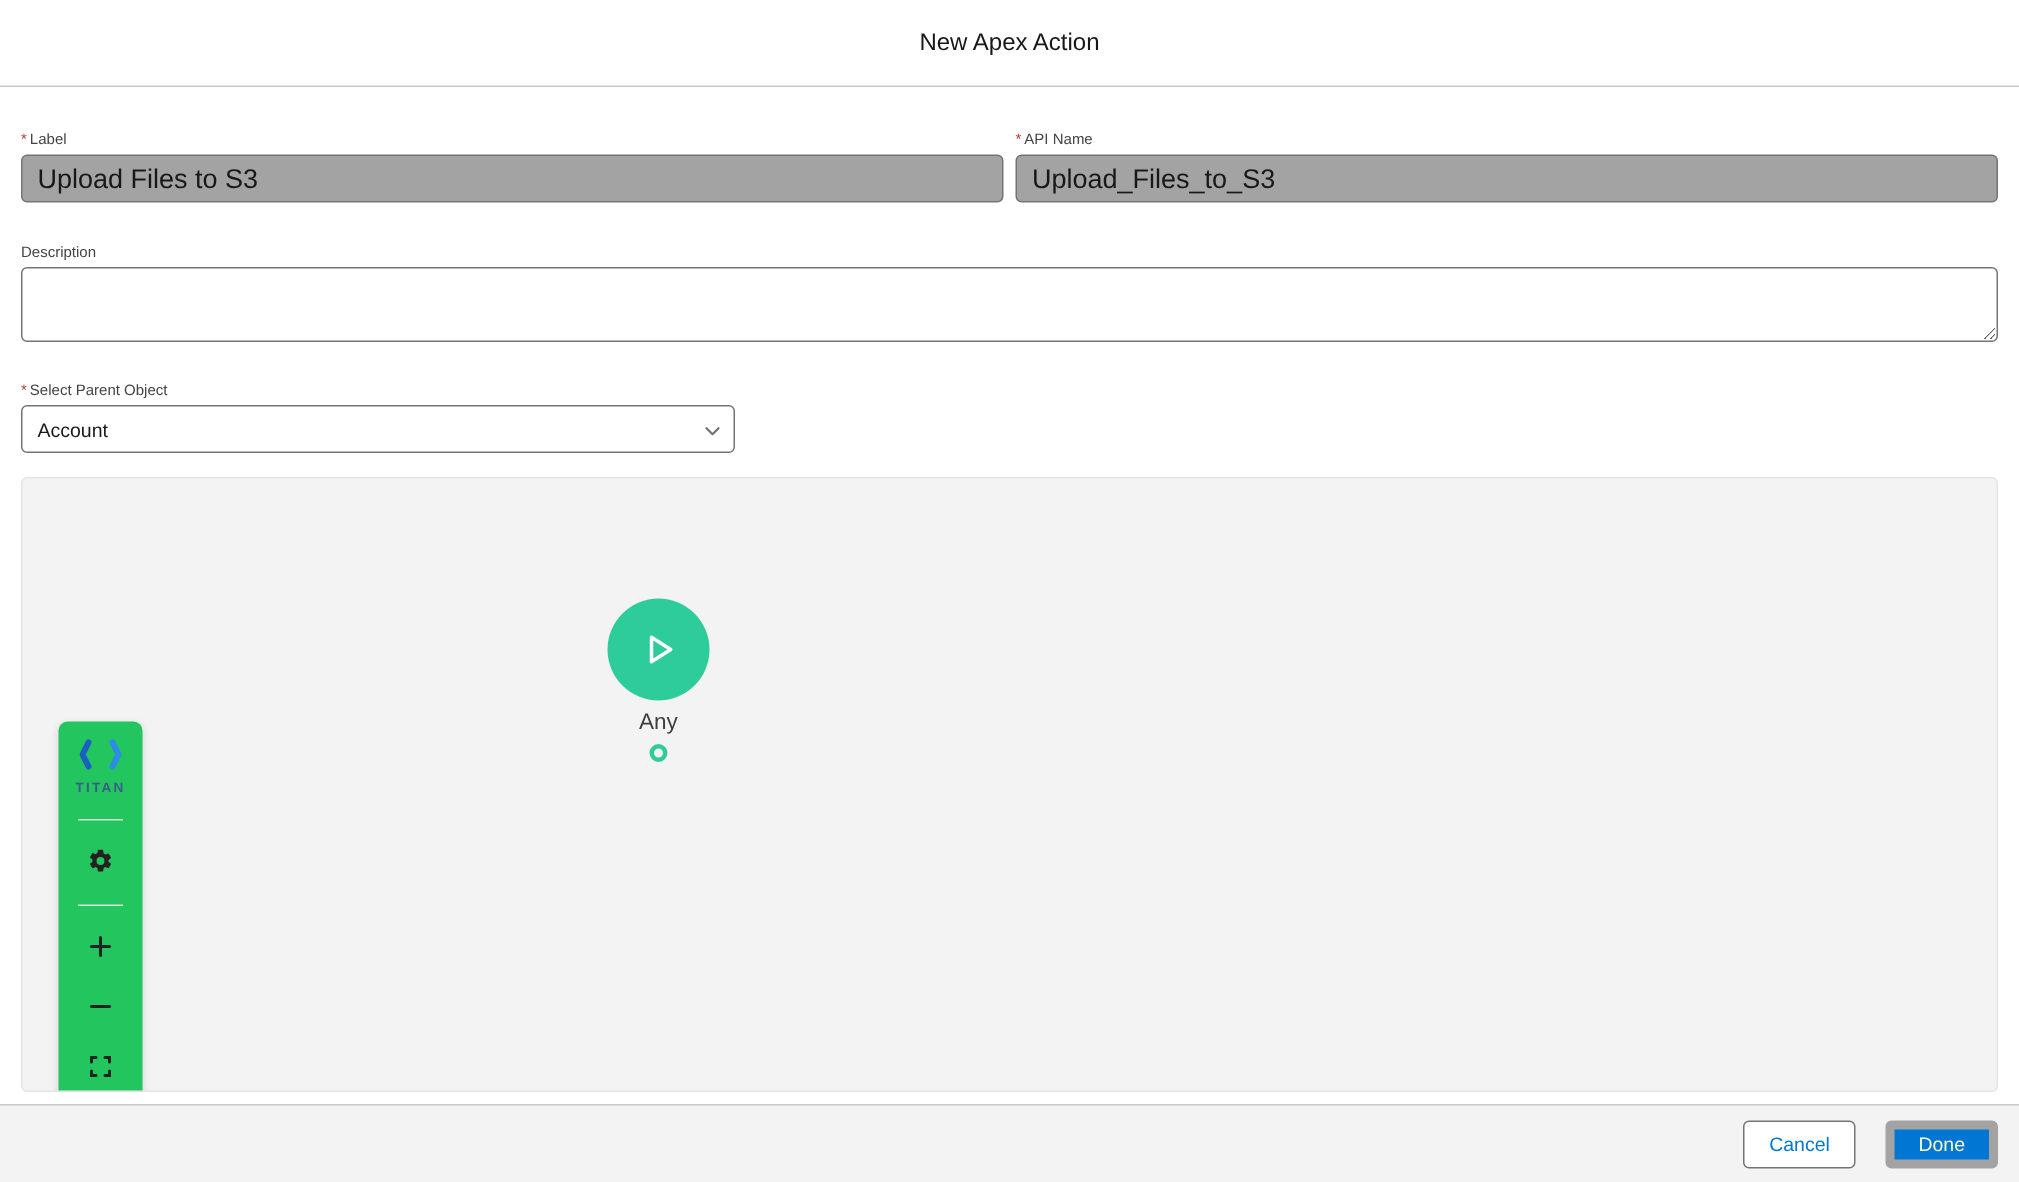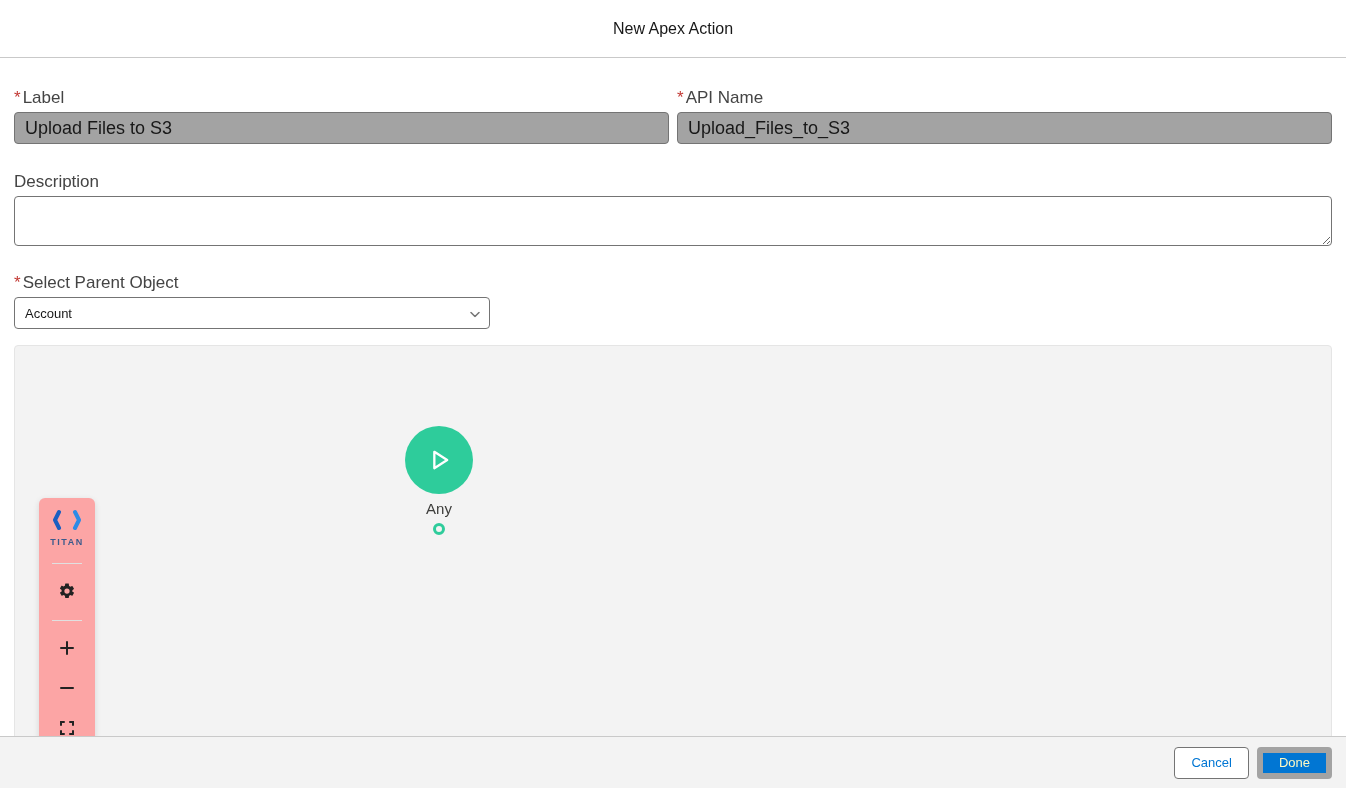--- a/index.html
+++ b/index.html
@@ -43,21 +43,21 @@
   }
   .form-grid {
     display: flex;
     gap: 8px;
   }
   .form-col {
     flex: 1;
   }
   .field-label {
     display: block;
-    font-size: 17px;
+    font-size: 10px;
     color: #444;
     margin-bottom: 4px;
   }
   .req::before {
     content: "*";
     color: #c23934;
     margin-right: 2px;
   }
   .text-input {
     width: 100%;
@@ -146,23 +146,23 @@
     height: 12px;
     border: 3px solid #2ecc9b;
     border-radius: 50%;
     background: #f3f3f3;
   }
 
   
   .canvas-toolbar {
     position: absolute;
     left: 24px;
-    top: 152px;
+    top: 162px;
     width: 56px;
-    background: #fca5a5;
+    background: #22c55e;
     border-radius: 6px;
     box-shadow: 0 2px 6px rgba(0,0,0,0.12);
     display: flex;
     flex-direction: column;
     align-items: center;
     padding: 10px 0 0 0;
   }
   .brand-block {
     display: flex;
     flex-direction: column;
@@ -197,21 +197,21 @@
     position: absolute;
     bottom: 0;
     left: 0;
     right: 0;
     height: 52px;
     border-top: 1px solid #c9c9c9;
     background: #f3f3f3;
     display: flex;
     align-items: center;
     justify-content: flex-end;
-    gap: 8px;
+    gap: 20px;
     padding: 0 14px;
   }
   .btn {
     height: 32px;
     border-radius: 4px;
     font-size: 13px;
     padding: 0 16px;
     cursor: pointer;
     display: inline-flex;
     align-items: center;

